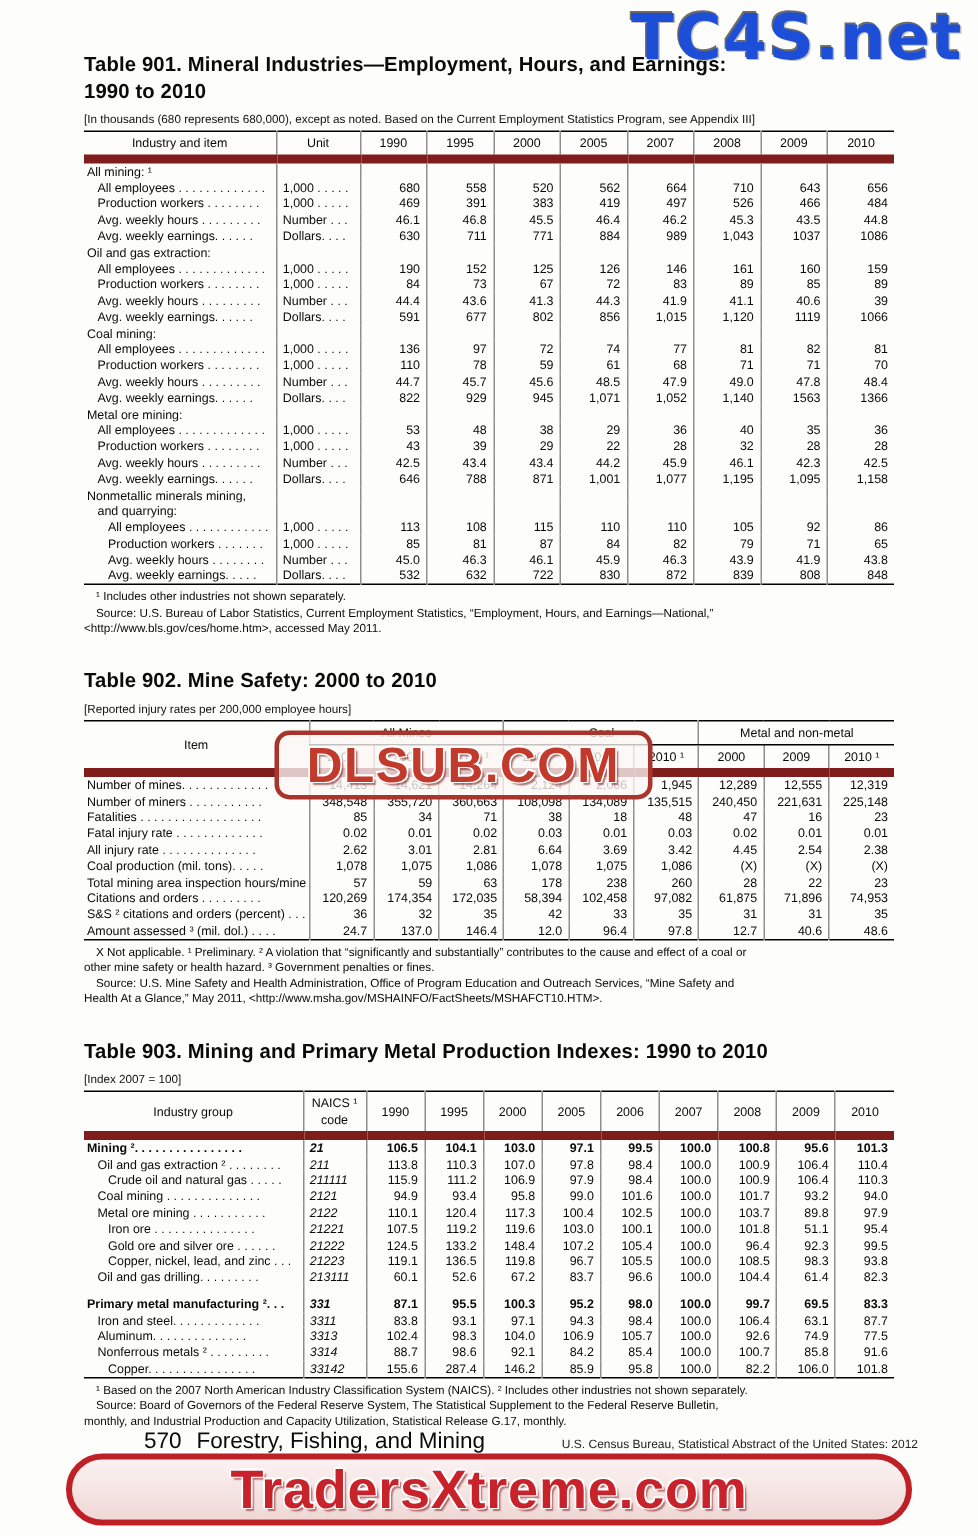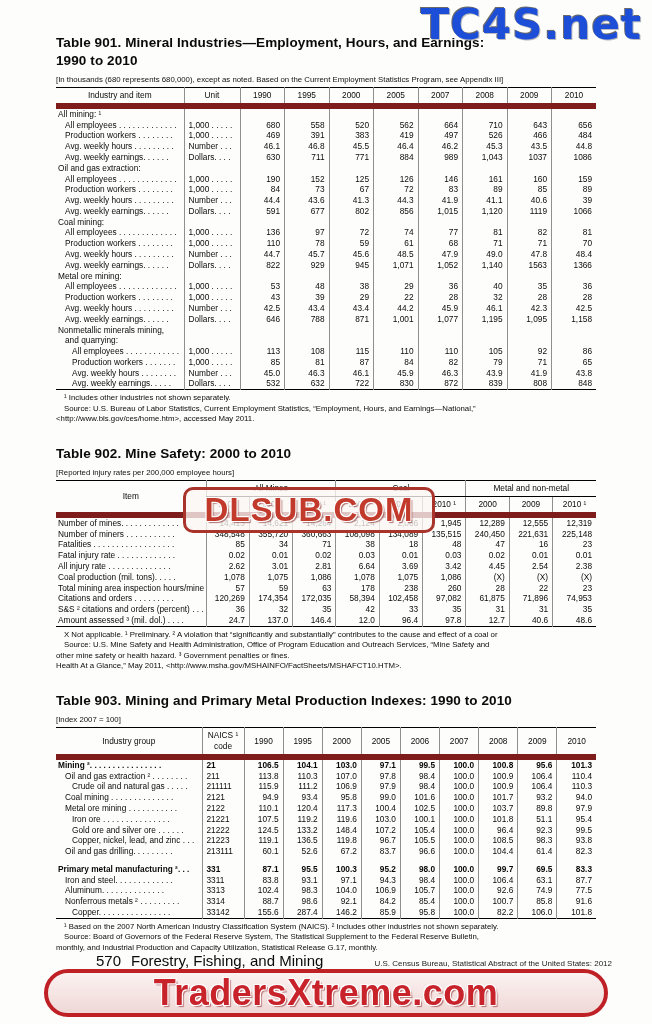--- a/index.html
+++ b/index.html
@@ -11,21 +11,21 @@
   .sect{margin-bottom:15px;}
   .sect-gap{margin-top:20px;}
   table.tbl{border-collapse:collapse;width:100%;table-layout:fixed;font-size:8.3px;line-height:1.3;border-top:1.5px solid #000;border-bottom:1.5px solid #000;}
   .tbl th,.tbl td{padding:0 2px;border-left:1px solid #8f8f8f;overflow:hidden;white-space:nowrap;}
   .tbl tr>:first-child{border-left:none;}
   .tbl thead th{font-weight:normal;text-align:center;vertical-align:middle;border-bottom:6px solid #7f1d1d;padding:2px 1px;font-size:8.3px;}
   .tbl thead th.group-h{border-bottom:1px solid #000;}
   .tbl td.num{text-align:right;padding-right:4px;}
   .tbl td.stub{text-align:left;}
   .tbl td.unit{text-align:left;padding-left:4px;}
-  .tbl td.code{text-align:left;padding-left:4px;}
+  .tbl td.code{text-align:left;padding-left:4px;font-style:italic;}
   .ind1{padding-left:9px !important;}
   .ind2{padding-left:16px !important;}
   .w-stub{width:128px;}
   .w-unit{width:56px;}
   .w-stub2{width:150px;}
   .w-stub3{width:146px;}
   .w-code{width:42px;}
   .code-h{white-space:pre-line !important;}
   tr.bold td{font-weight:bold;}
   tr.spacer td{height:7px;}
@@ -536,22 +536,22 @@
             <td class="num">96.4</td>
             <td class="num">97.8</td>
             <td class="num">12.7</td>
             <td class="num">40.6</td>
             <td class="num">48.6</td>
           </tr>
         </tbody>
     </table>
     <div class="fn">
       <div class="fn-line">X Not applicable. ¹ Preliminary. ² A violation that “significantly and substantially” contributes to the cause and effect of a coal or</div>
+      <div class="fn-line cont">other mine safety or health hazard. ³ Government penalties or fines.</div>
       <div class="fn-line">Source: U.S. Mine Safety and Health Administration, Office of Program Education and Outreach Services, “Mine Safety and</div>
-      <div class="fn-line cont">other mine safety or health hazard. ³ Government penalties or fines.</div>
       <div class="fn-line cont">Health At a Glance,” May 2011, &lt;http://www.msha.gov/MSHAINFO/FactSheets/MSHAFCT10.HTM&gt;.</div>
     </div>
   </section>
 
   <section class="sect sect-gap">
     <div class="t-title">Table 903. Mining and Primary Metal Production Indexes: 1990 to 2010</div>
     <div class="t-sub">[Index 2007 = 100]</div>
     <table class="tbl" id="t903">
       <thead>
           <tr>

